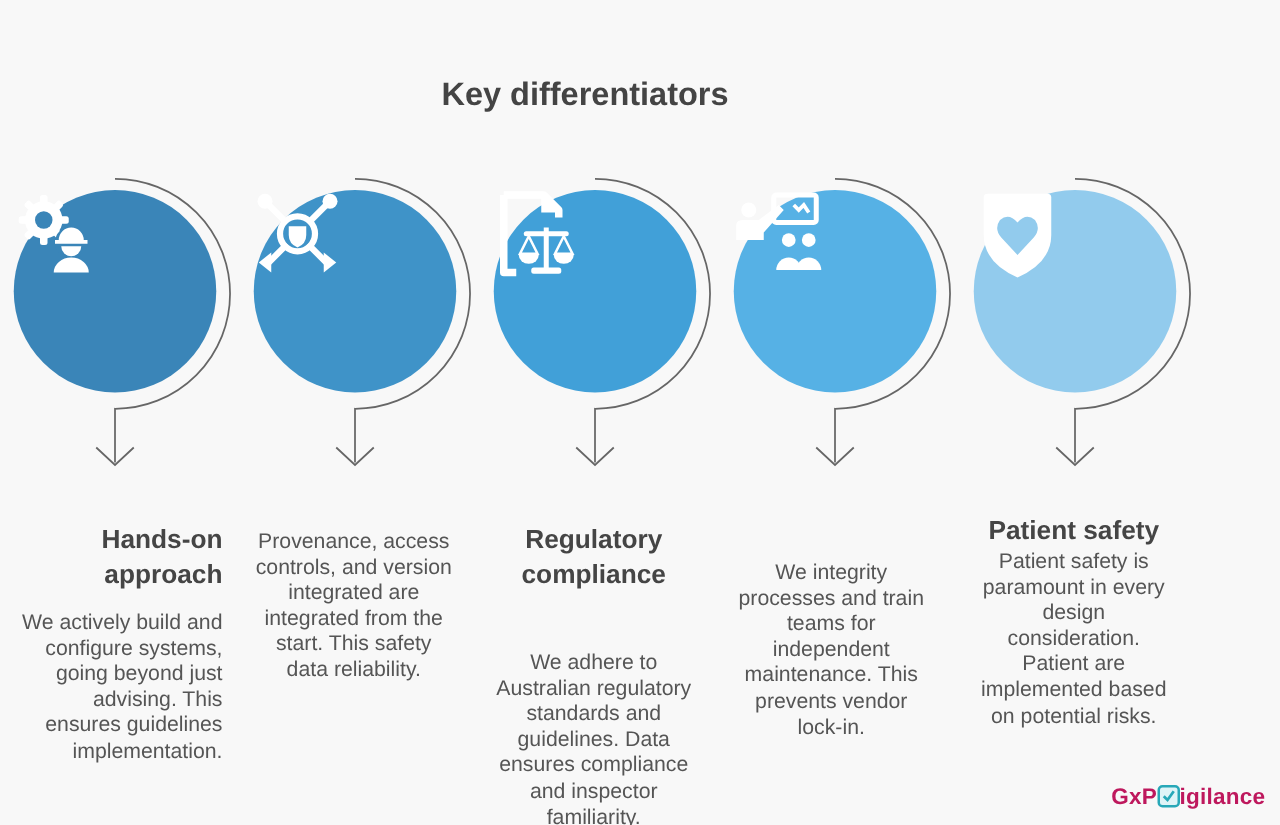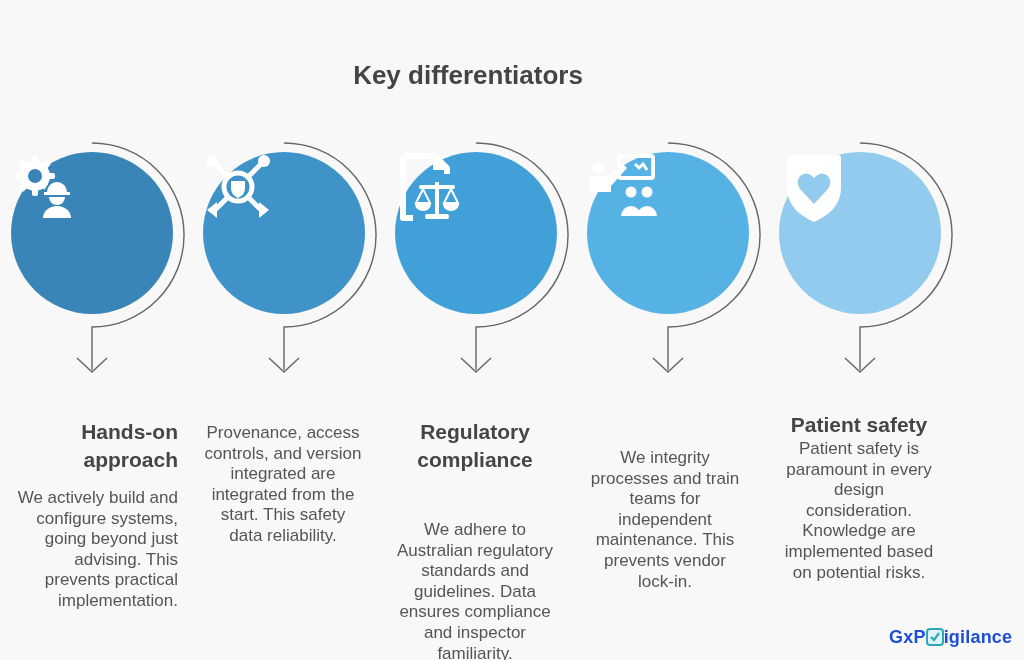--- a/index.html
+++ b/index.html
@@ -6,21 +6,21 @@
   body { width:1024px; height:660px; background:#f8f8f8; position:relative; overflow:hidden;
          font-family:"Liberation Sans", sans-serif; color:#444; }
   .title { position:absolute; left:0; width:936px; top:60px; text-align:center; font-size:26px; font-weight:bold; color:#444; }
   .ring { position:absolute; top:138px; width:190px; height:190px; }
   .ring svg { position:absolute; left:0; top:0; overflow:visible; }
   .disc { position:absolute; border-radius:50%; width:162px; height:162px; left:14px; top:14px; }
   .icon { position:absolute; left:46px; top:46px; width:70px; height:70px; }
   .col { position:absolute; text-align:center; color:#444; }
   .col h3 { margin:0; font-size:21px; line-height:28px; font-weight:bold; color:#454545; }
   .col p { margin:0; font-size:17px; line-height:20.6px; color:#555; }
-  .logo { position:absolute; left:889px; top:627px; font-size:18px; font-weight:bold; color:#1d4ed8; letter-spacing:0.2px; }
+  .logo { position:absolute; left:889px; top:627px; font-size:18px; font-weight:bold; color:#be185d; letter-spacing:0.2px; }
   .logo .check { display:inline-block; width:18px; height:18px; border:2px solid #28a8b8; border-radius:4px; box-sizing:border-box;
                  vertical-align:-3px; position:relative; background:#dff4f7; }
 </style>
 </head>
 <body>
 
 <div class="title">Key differentiators</div>
 
 <div class="ring" style="left:-3px;">
   <svg width="190" height="240">
@@ -131,21 +131,21 @@
 <div class="col" style="left:0px; width:178px; top:418px;text-align:right;">
   <h3>
     <span>Hands-on</span><br>
     <span>approach</span>
   </h3>
   <p style="margin-top:14px;">
     <span>We actively build and</span><br>
     <span>configure systems,</span><br>
     <span>going beyond just</span><br>
     <span>advising. This</span><br>
-    <span>prevents practical</span><br>
+    <span>ensures guidelines</span><br>
     <span>implementation.</span>
   </p>
 </div>
 
 <div class="col" style="left:190px; width:186px; top:411px;">
   <p style="margin-top:12px;">
     <span>Provenance, access</span><br>
     <span>controls, and version</span><br>
     <span>integrated are</span><br>
     <span>integrated from the</span><br>
@@ -184,21 +184,21 @@
 
 <div class="col" style="left:766px; width:186px; top:411px;">
   <h3>
     <span>Patient safety</span>
   </h3>
   <p style="">
     <span>Patient safety is</span><br>
     <span>paramount in every</span><br>
     <span>design</span><br>
     <span>consideration.</span><br>
-    <span>Knowledge are</span><br>
+    <span>Patient are</span><br>
     <span>implemented based</span><br>
     <span>on potential risks.</span>
   </p>
 </div>
 
 <div class="logo">
   <span>GxP</span><span class="check"><svg width="14" height="14" viewBox="0 0 14 14" style="position:absolute;left:0;top:0;">
         <path d="M3 7 L6 10 L11 3" fill="none" stroke="#28a8b8" stroke-width="2.2"></path>
       </svg></span><span>igilance</span>
 </div>

